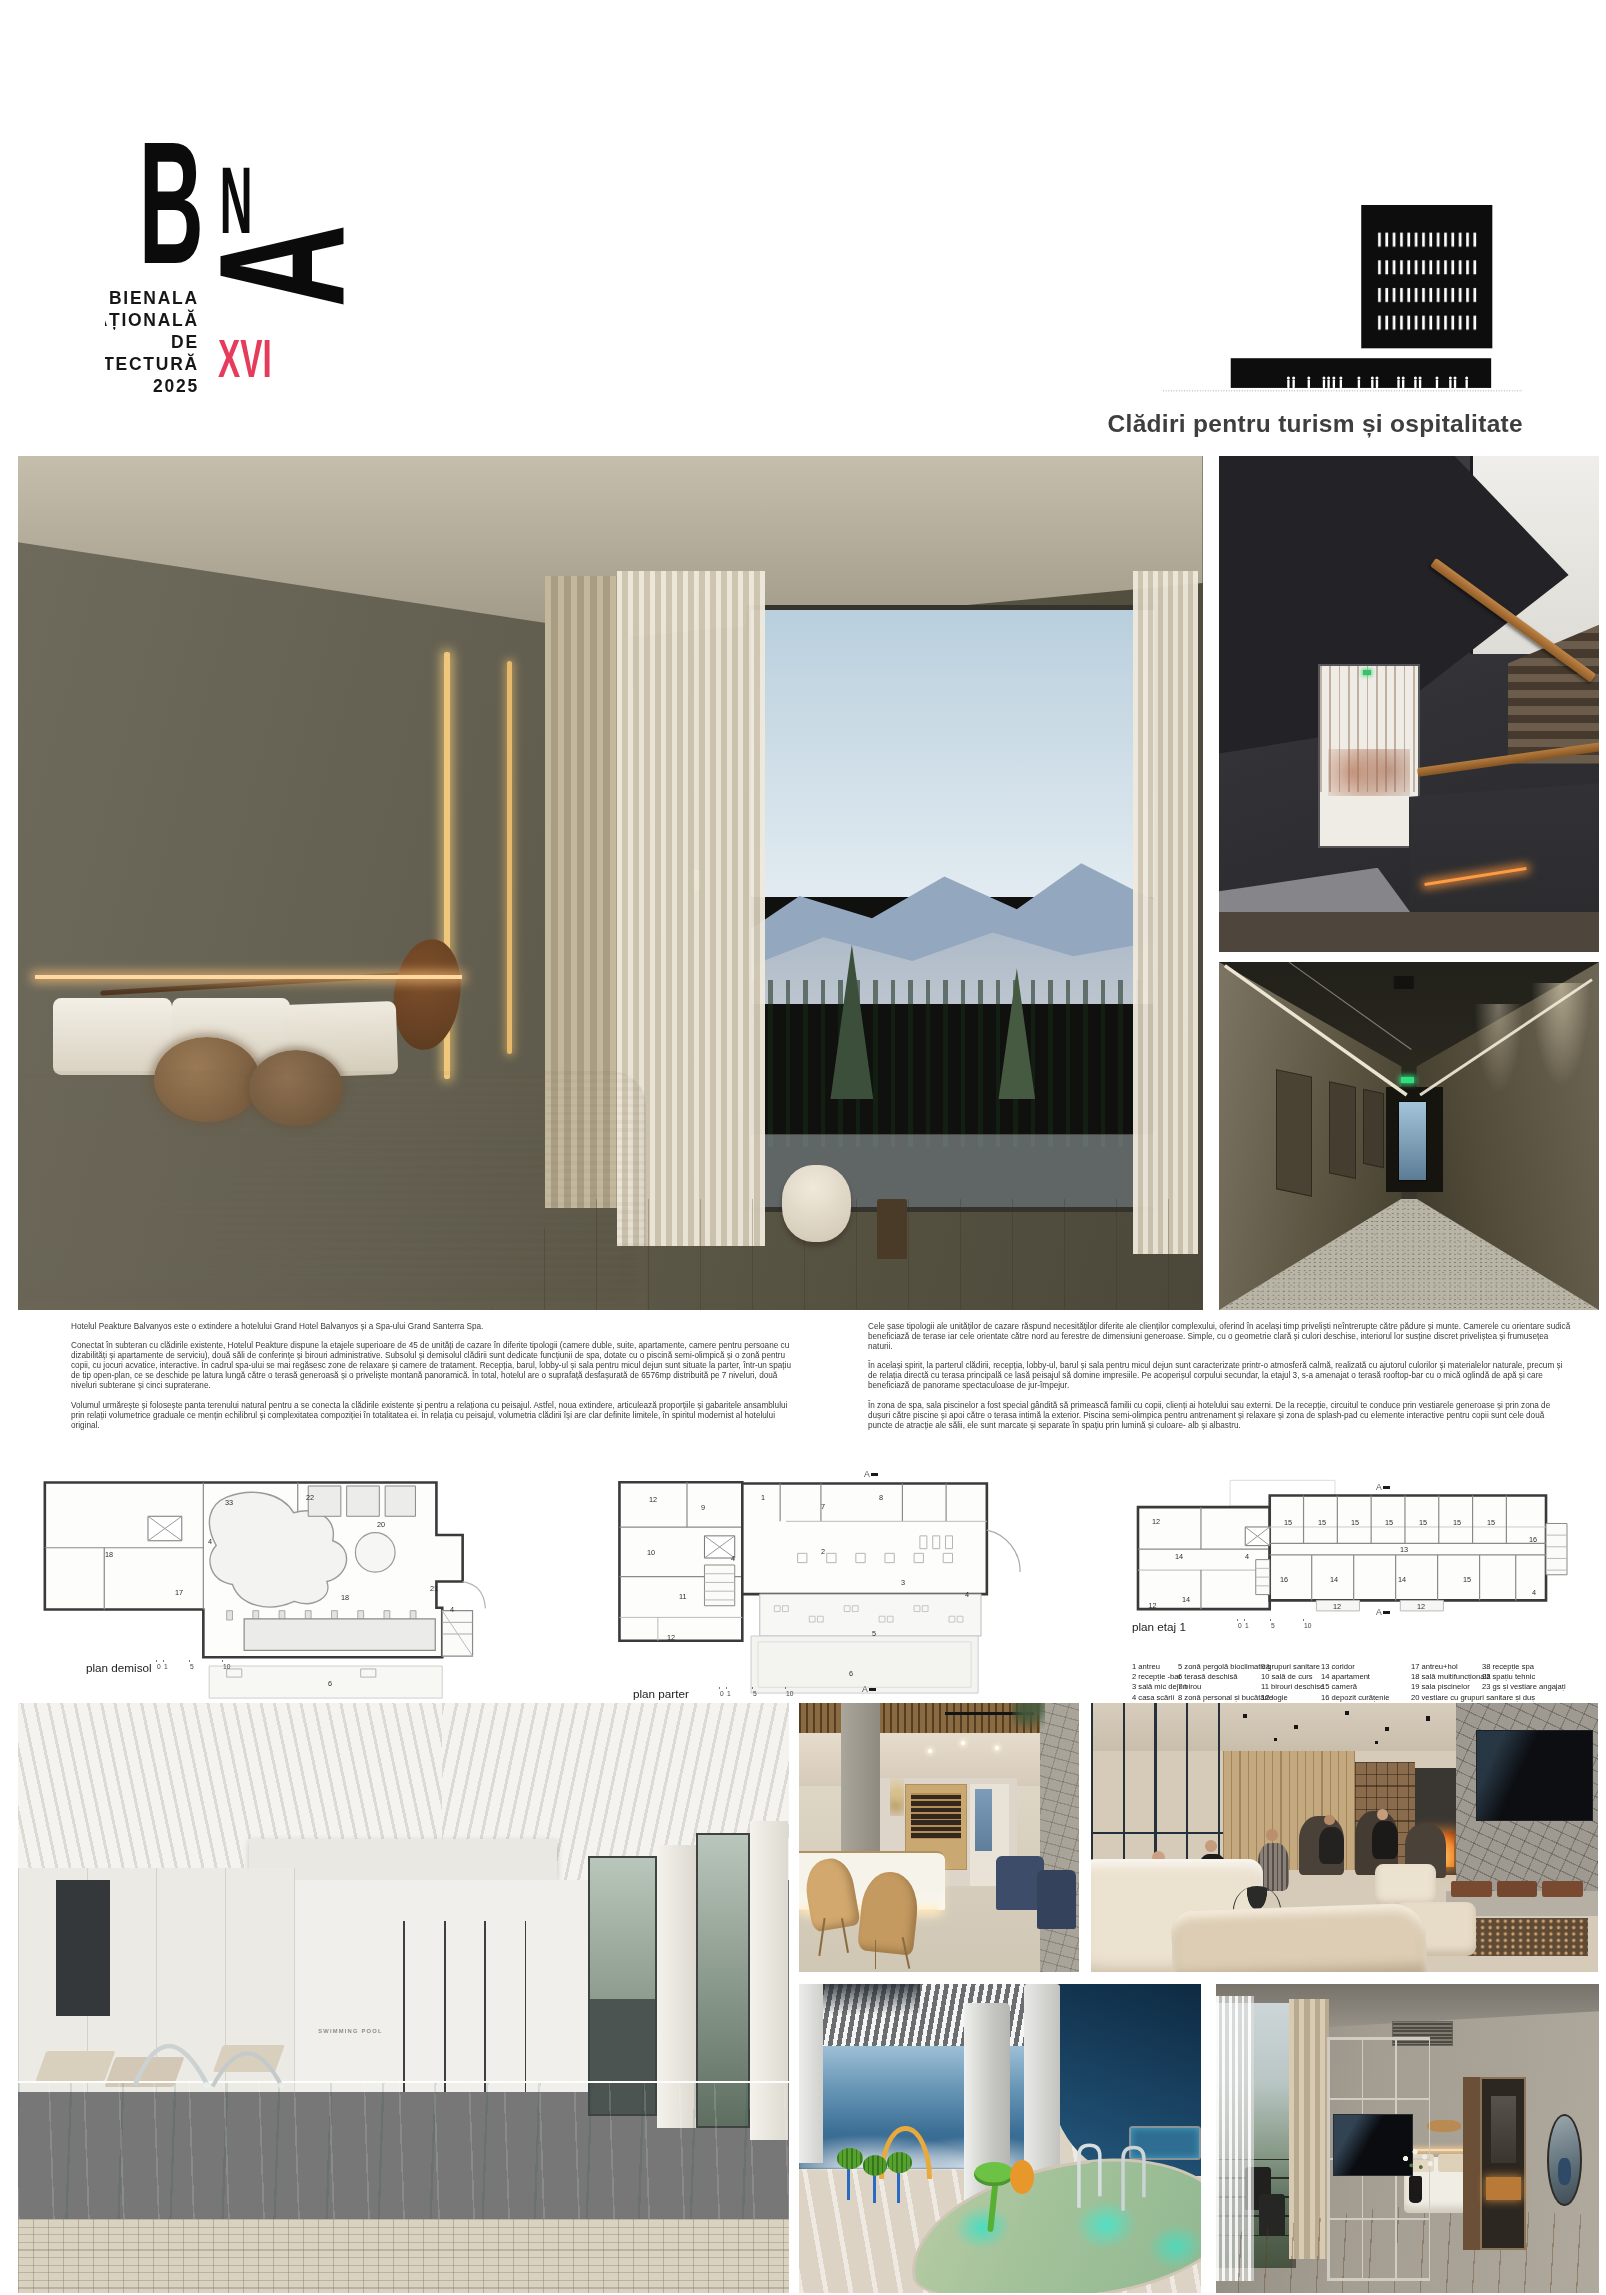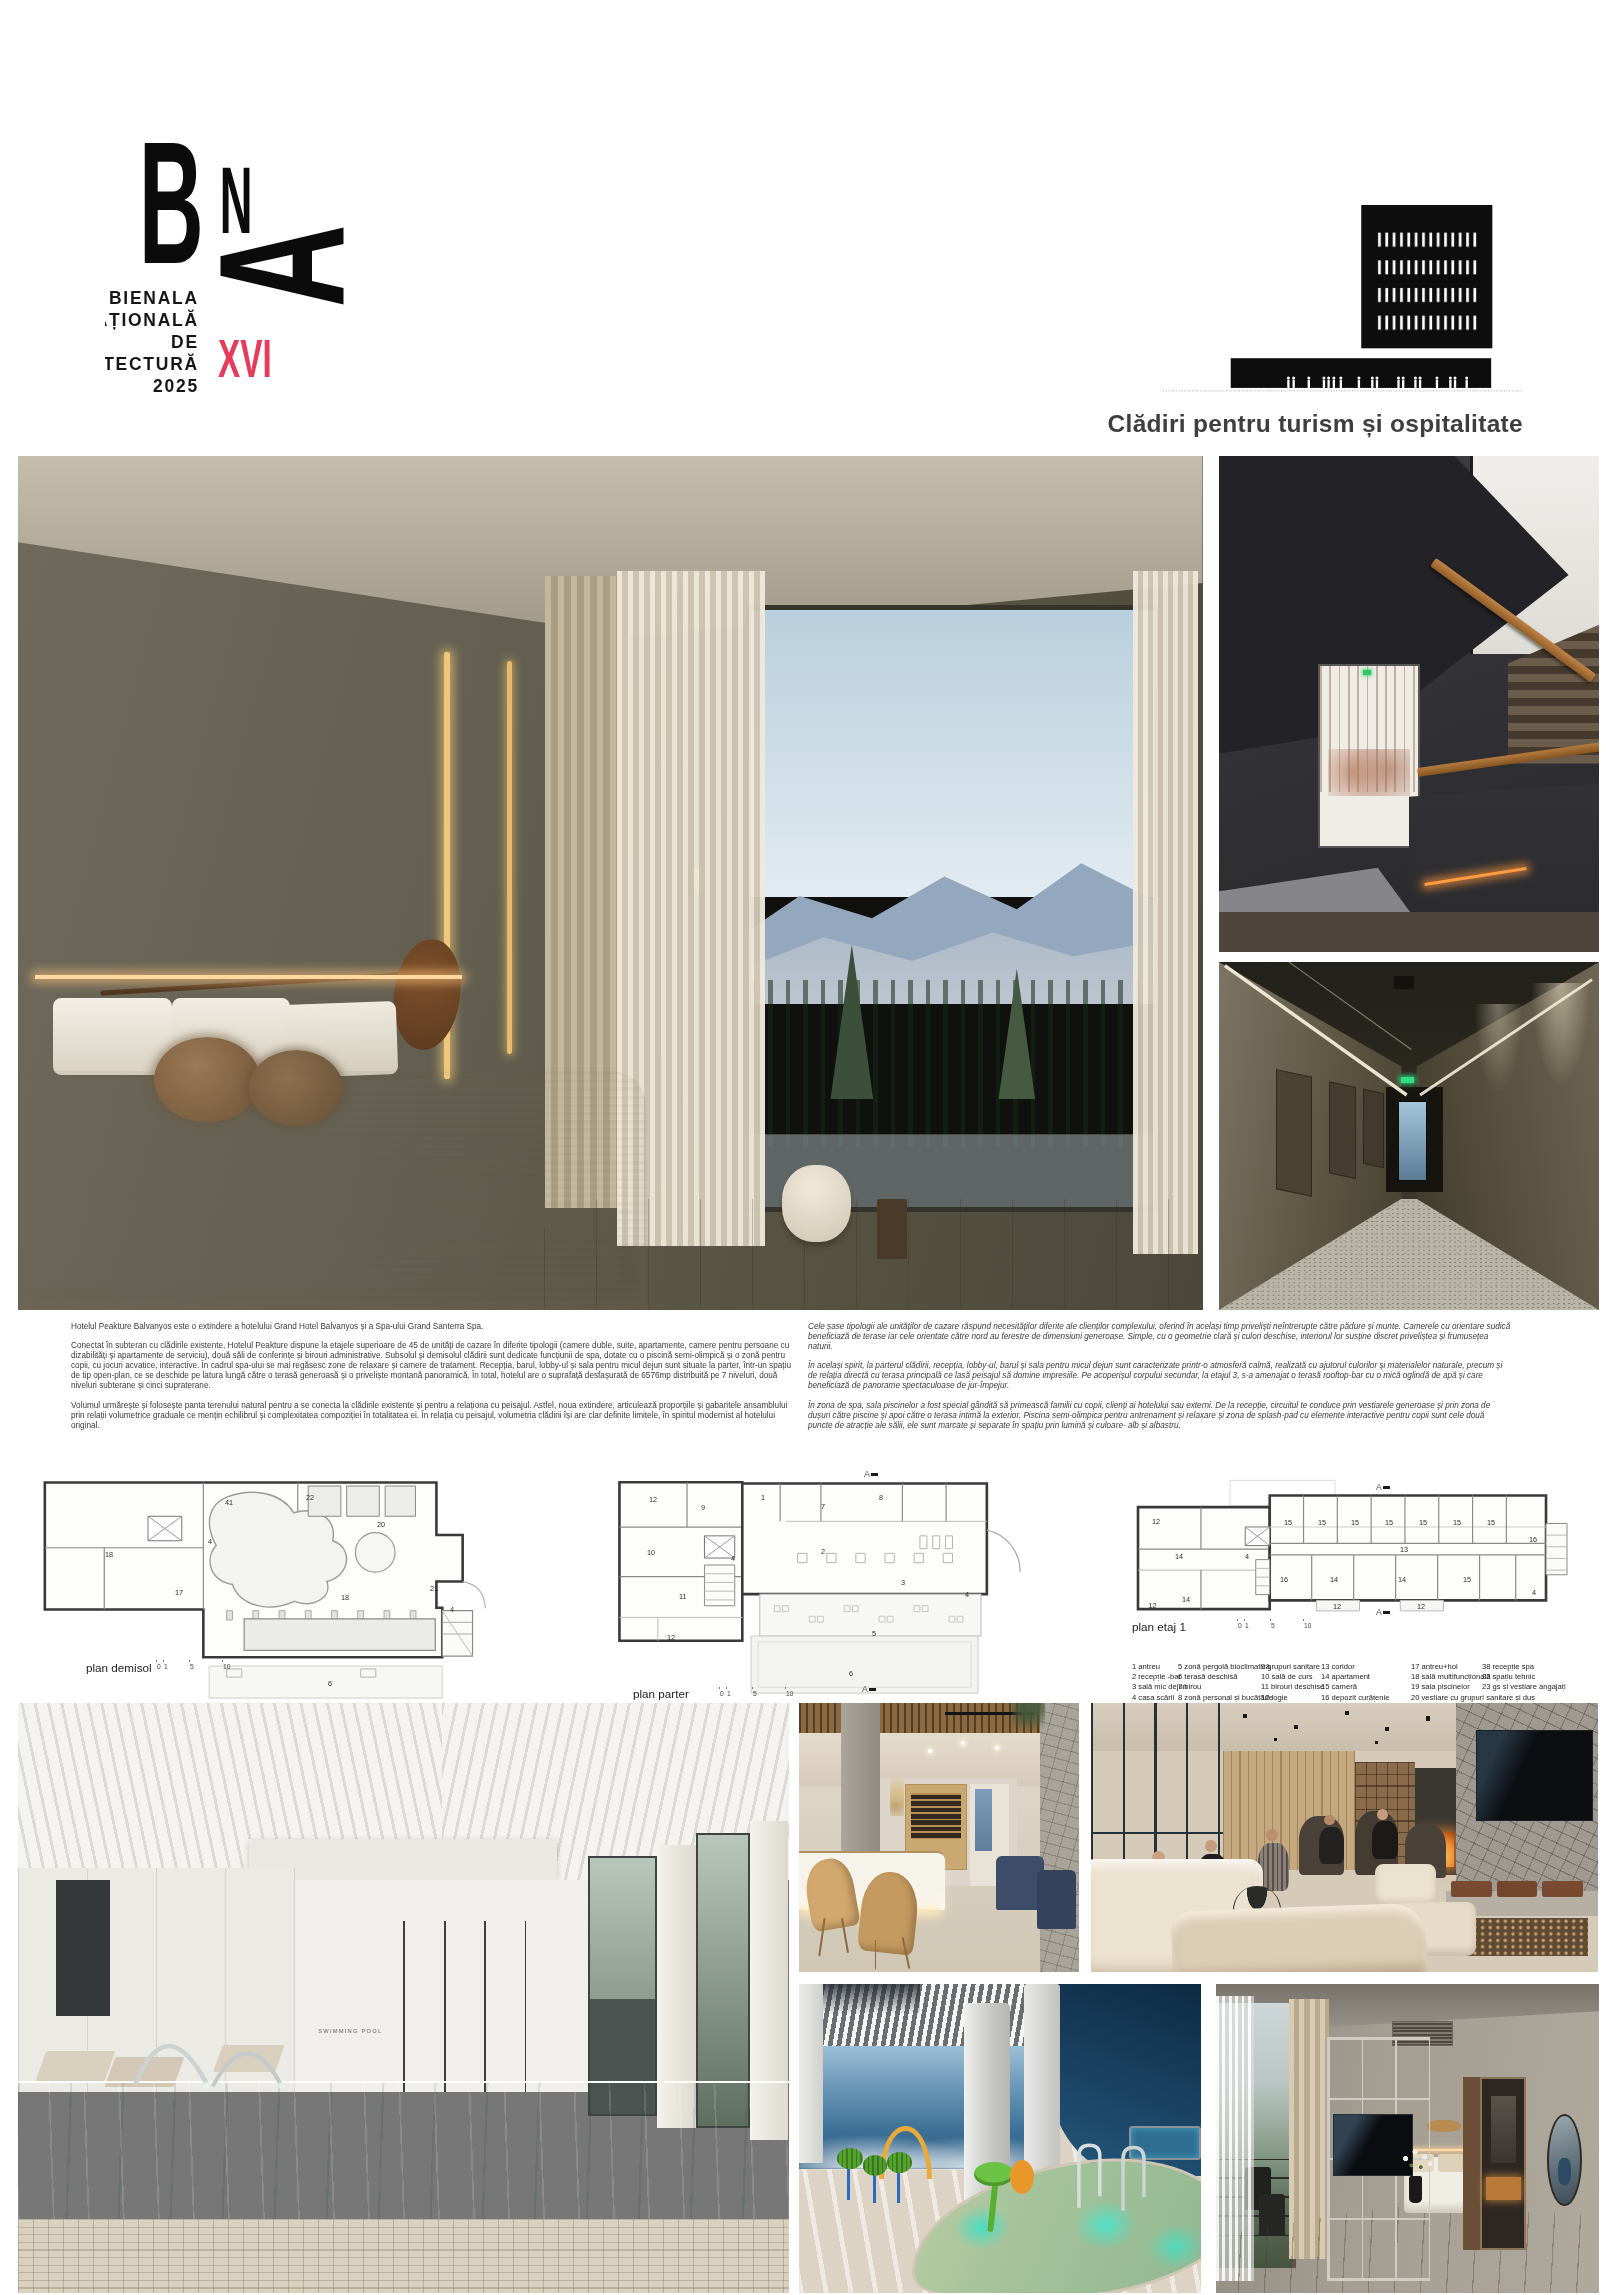--- a/index.html
+++ b/index.html
@@ -159,21 +159,21 @@
       <line x1="120" y1="0" x2="330" y2="150" stroke="#d8d0ba" stroke-width="2" opacity=".5"></line>
       <rect x="300" y="24" width="34" height="22" fill="#13120e"></rect>
     </svg>
   </div>
 
   <div class="col" style="left:71px;width:723px;">
     <p>Hotelul Peakture Balvanyos este o extindere a hotelului Grand Hotel Balvanyos și a Spa-ului Grand Santerra Spa.</p>
     <p>Conectat în subteran cu clădirile existente, Hotelul Peakture dispune la etajele superioare de 45 de unități de cazare în diferite tipologii (camere duble, suite, apartamente, camere pentru persoane cu dizabilități și apartamente de serviciu), două săli de conferințe și birouri administrative. Subsolul și demisolul clădirii sunt dedicate funcțiunii de spa, dotate cu o piscină semi-olimpică și o zonă pentru copii, cu jocuri acvatice, interactive. În cadrul spa-ului se mai regăsesc zone de relaxare și camere de tratament. Recepția, barul, lobby-ul și sala pentru micul dejun sunt situate la parter, într-un spațiu de tip open-plan, ce se deschide pe latura lungă către o terasă generoasă și o priveliște montană panoramică. În total, hotelul are o suprafață desfașurată de 6576mp distribuită pe 7 niveluri, două niveluri subterane și cinci supraterane.</p>
     <p>Volumul urmărește și folosește panta terenului natural pentru a se conecta la clădirile existente și pentru a relaționa cu peisajul. Astfel, noua extindere, articulează proporțiile și gabaritele ansamblului prin relații volumetrice graduale ce mențin echilibrul și complexitatea compoziției în totalitatea ei. În relația cu peisajul, volumetria clădirii își are clar definite limitele, în spiritul modernist al hotelului original.</p>
   </div>
-  <div class="col" style="left:808px;width:703px;font-style:italic;">
+  <div class="col" style="left:868px;width:703px;">
     <p>Cele șase tipologii ale unităților de cazare răspund necesităților diferite ale clienților complexului, oferind în același timp priveliști neîntrerupte către pădure și munte. Camerele cu orientare sudică beneficiază de terase iar cele orientate către nord au ferestre de dimensiuni generoase. Simple, cu o geometrie clară și culori deschise, interiorul lor susține discret priveliștea și frumusețea naturii.</p>
     <p>În același spirit, la parterul clădirii, recepția, lobby-ul, barul și sala pentru micul dejun sunt caracterizate printr-o atmosferă calmă, realizată cu ajutorul culorilor și materialelor naturale, precum și de relația directă cu terasa principală ce lasă peisajul să domine impresiile. Pe acoperișul corpului secundar, la etajul 3, s-a amenajat o terasă rooftop-bar cu o mică oglindă de apă și care beneficiază de panorame spectaculoase de jur-împejur.</p>
     <p>În zona de spa, sala piscinelor a fost special gândită să primească familii cu copii, clienți ai hotelului sau externi. De la recepție, circuitul te conduce prin vestiarele generoase și prin zona de dușuri către piscine și apoi către o terasa intimă la exterior. Piscina semi-olimpica pentru antrenament și relaxare și zona de splash-pad cu elemente interactive pentru copii sunt cele două puncte de atracție ale sălii, ele sunt marcate și separate în spațiu prin lumină și culoare- alb și albastru.</p>
   </div>
 
   <div class="ab" style="left:34px;top:1465px;width:496px;height:236px;">
     <svg class="plansvg" style="left:0;top:0;" width="496" height="236" viewBox="0 0 850 405">
       <path d="M18,30 H690 V120 H735 V200 H690 V245 H700 V330 H290 V248 H18 Z" fill="#fdfdfc" stroke="#3a3a3a" stroke-width="2.6"></path>
       <line x1="18" y1="142" x2="290" y2="142" stroke="#8a8a88" stroke-width="1.2"></line>
       <line x1="120" y1="142" x2="120" y2="248" stroke="#8a8a88" stroke-width="1.2"></line>
@@ -205,21 +205,21 @@
         <line x1="700" y1="290" x2="752" y2="290" stroke="#aaa"></line>
       <line x1="700" y1="250" x2="752" y2="328" stroke="#bbb"></line>
       <path d="M735,200 Q772,206 774,246" fill="none" stroke="#b5b5b3" stroke-width="1.2"></path>
       <rect x="300" y="345" width="400" height="55" fill="#f7f7f4" stroke="#cfcfcc" stroke-width="1"></rect>
       <rect x="330" y="350" width="26" height="14" fill="none" stroke="#b5b5b3"></rect>
       <rect x="560" y="350" width="26" height="14" fill="none" stroke="#b5b5b3"></rect>
     </svg>
     <span class="rn" style="left:71px;top:86px;">18</span>
     <span class="rn" style="left:141px;top:124px;">17</span>
     <span class="rn" style="left:174px;top:73px;">4</span>
-    <span class="rn" style="left:191px;top:34px;">41</span>
+    <span class="rn" style="left:191px;top:34px;">33</span>
     <span class="rn" style="left:272px;top:29px;">22</span>
     <span class="rn" style="left:343px;top:56px;">20</span>
     <span class="rn" style="left:307px;top:129px;">18</span>
     <span class="rn" style="left:396px;top:120px;">21</span>
     <span class="rn" style="left:416px;top:141px;">4</span>
     <span class="rn" style="left:294px;top:215px;">6</span>
   </div>
   <div class="plan-label" style="left:86px;top:1661px;">plan demisol</div>
   <div class="scalebar" style="left:157px;top:1663px;width:76px;">
     <span style="left:0;">0</span>

